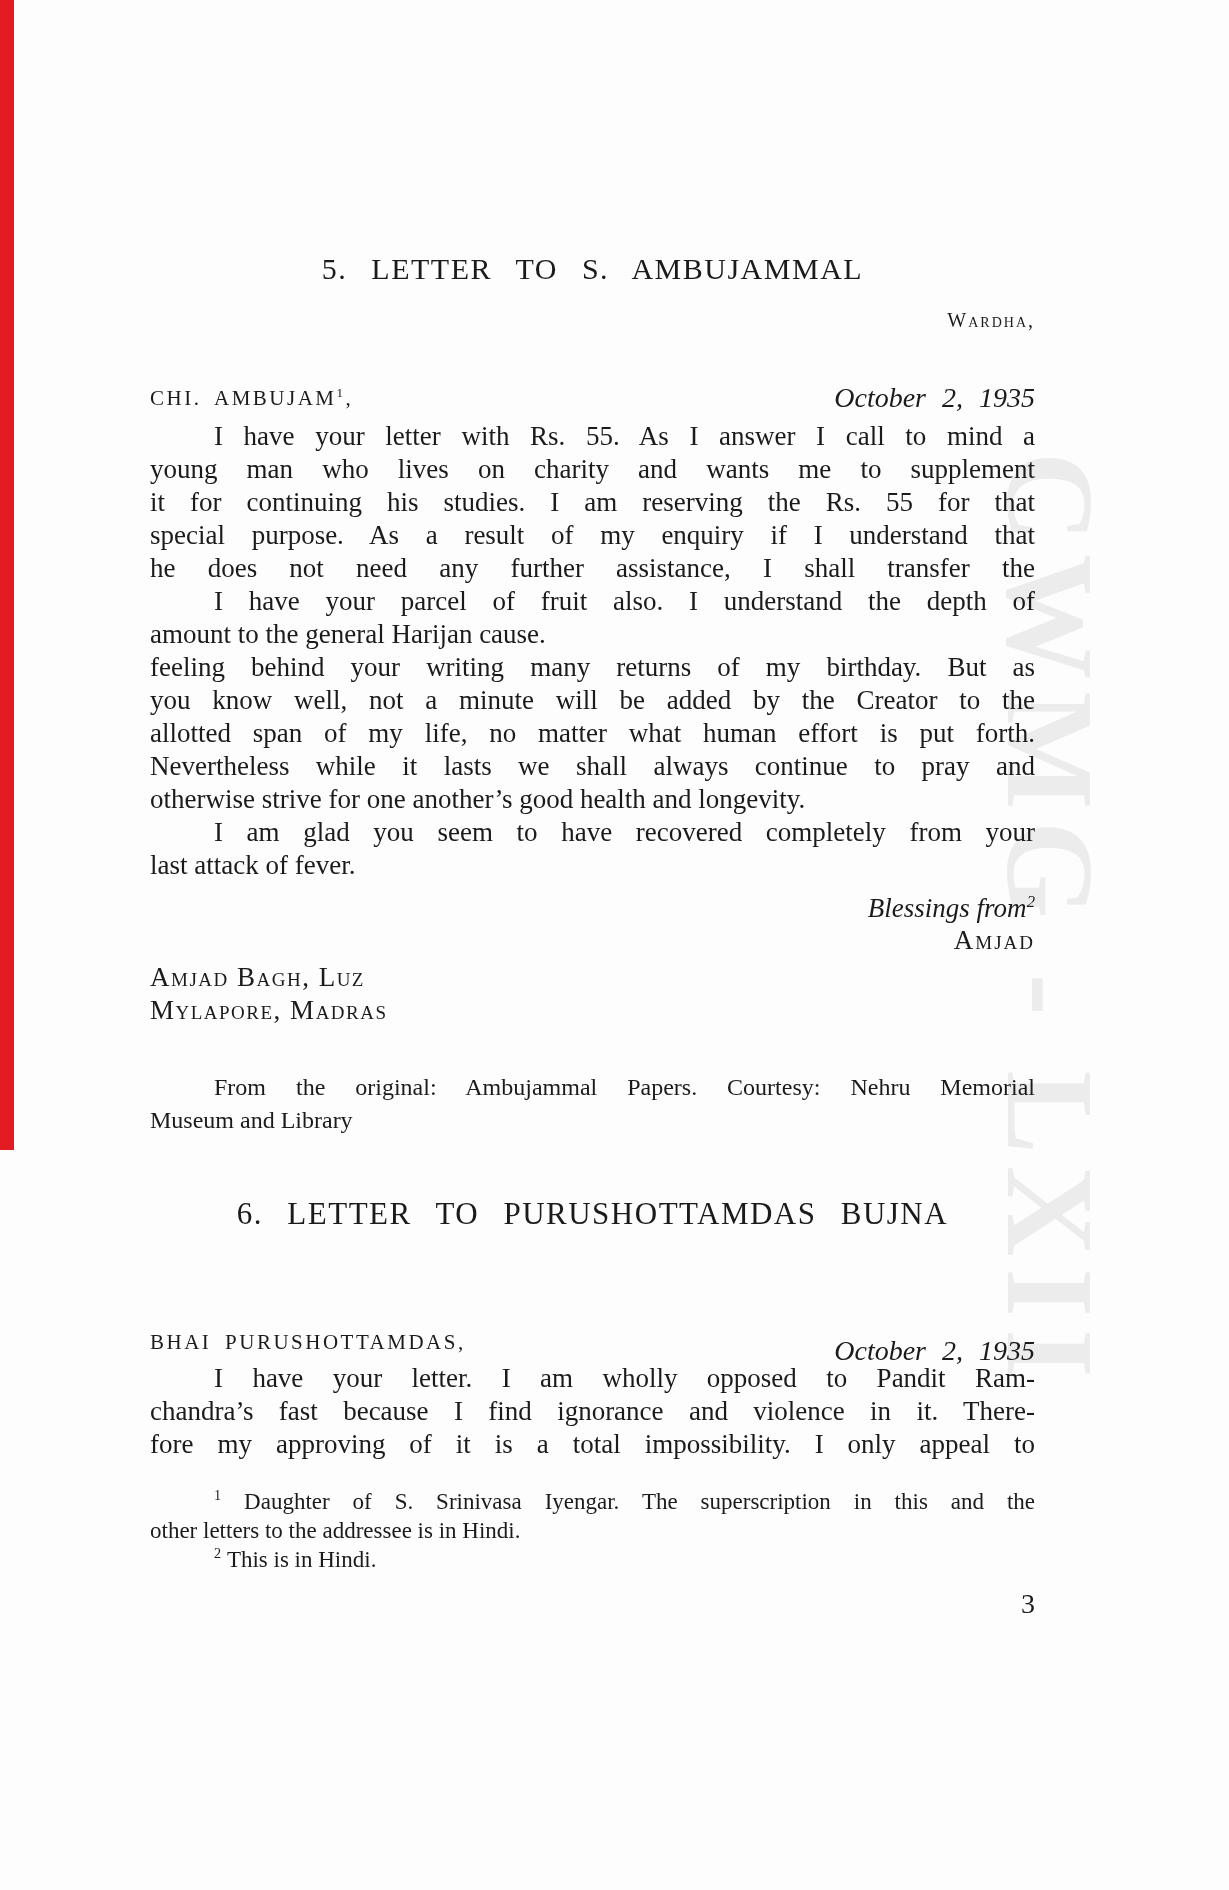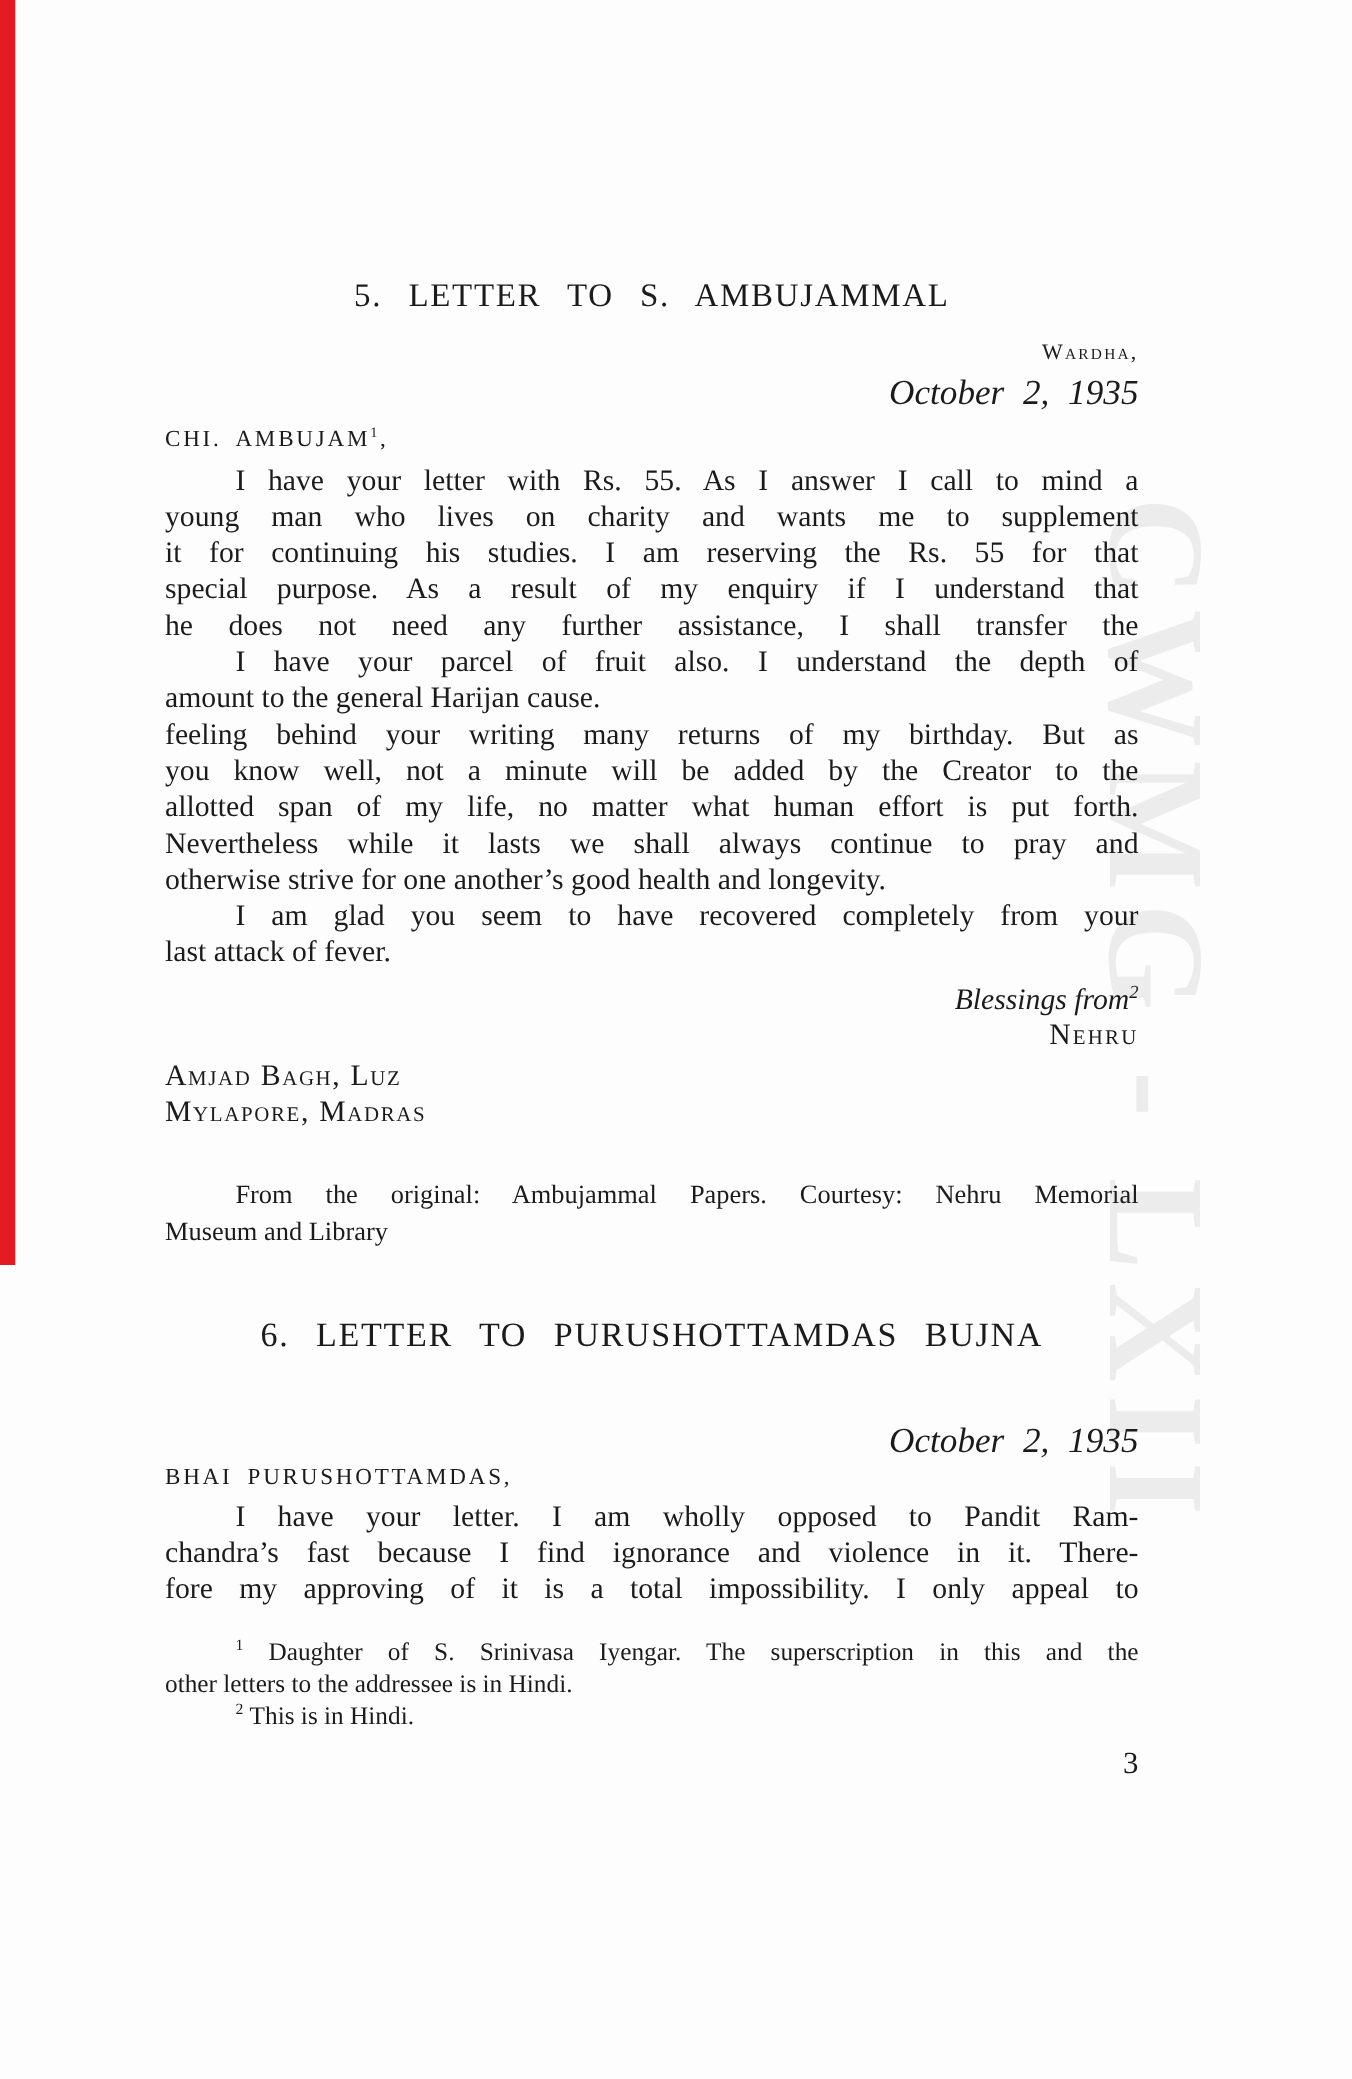--- a/index.html
+++ b/index.html
@@ -21,21 +21,21 @@
   }
   .col{left:150px;width:885px;}
   .center{text-align:center;}
   .right{text-align:right;}
   .heading{
     font-size:30px;
     word-spacing:15px;letter-spacing:1.5px;
   }
   .smallcaps{font-variant:small-caps;font-size:20px;letter-spacing:2px;}
   .caps{font-size:21px;letter-spacing:2.5px;word-spacing:6px;}
-  .dateline{font-style:italic;font-size:32px;word-spacing:9px;}
+  .dateline{font-style:italic;font-size:28px;word-spacing:9px;margin-top:44px;}
   .body-block{font-size:27px;line-height:33px;}
   .line{white-space:normal;}
   .jl{text-align:justify;text-align-last:justify;}
   .indent{padding-left:64px;}
   .valediction{font-style:italic;font-size:27px;}
   .signature{font-variant:small-caps;font-size:27px;letter-spacing:2px;padding-right:38px;}
   .address{font-variant:small-caps;font-size:27px;letter-spacing:1.5px;line-height:33px;}
   .source{font-size:24px;line-height:33px;}
   .footnote{font-size:23px;line-height:29px;}
   .pagenum{font-size:28px;}
@@ -74,21 +74,21 @@
     <div class="line jl">Nevertheless while it lasts we shall always continue to pray and</div>
     <div class="line">otherwise strive for one another’s good health and longevity.</div>
     <div class="line jl indent">I am glad you seem to have recovered completely from your</div>
     <div class="line">last attack of fever.</div>
   </div>
 
   <div class="abs col right valediction" style="top:893px;">
     <span>Blessings from</span><sup>2</sup>
   </div>
 
-  <div class="abs col right signature" style="top:925px;">Nehru</div>
+  <div class="abs col right signature" style="top:925px;">Amjad</div>
 
   <div class="abs col address" style="top:961px;">
     <div>Amjad Bagh, Luz</div>
     <div>Mylapore, Madras</div>
   </div>
 
   <div class="abs col source" style="top:1071px;">
     <div class="line jl indent">From the original: Ambujammal Papers. Courtesy: Nehru Memorial</div>
     <div class="line">Museum and Library</div>
   </div>

